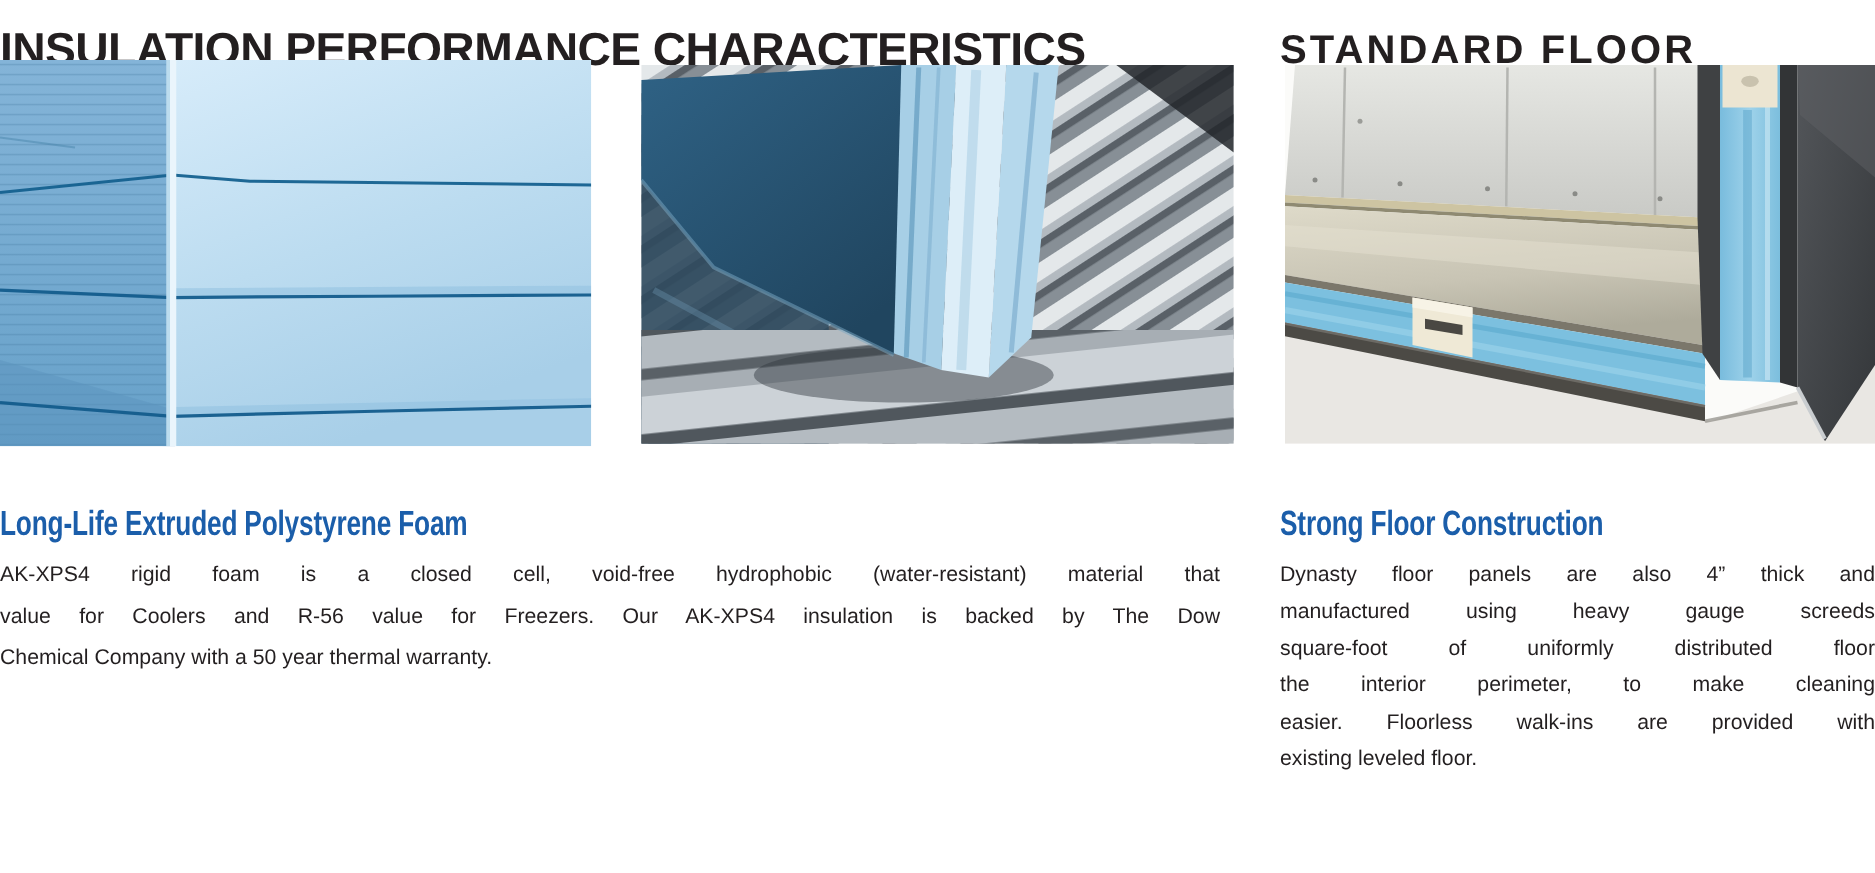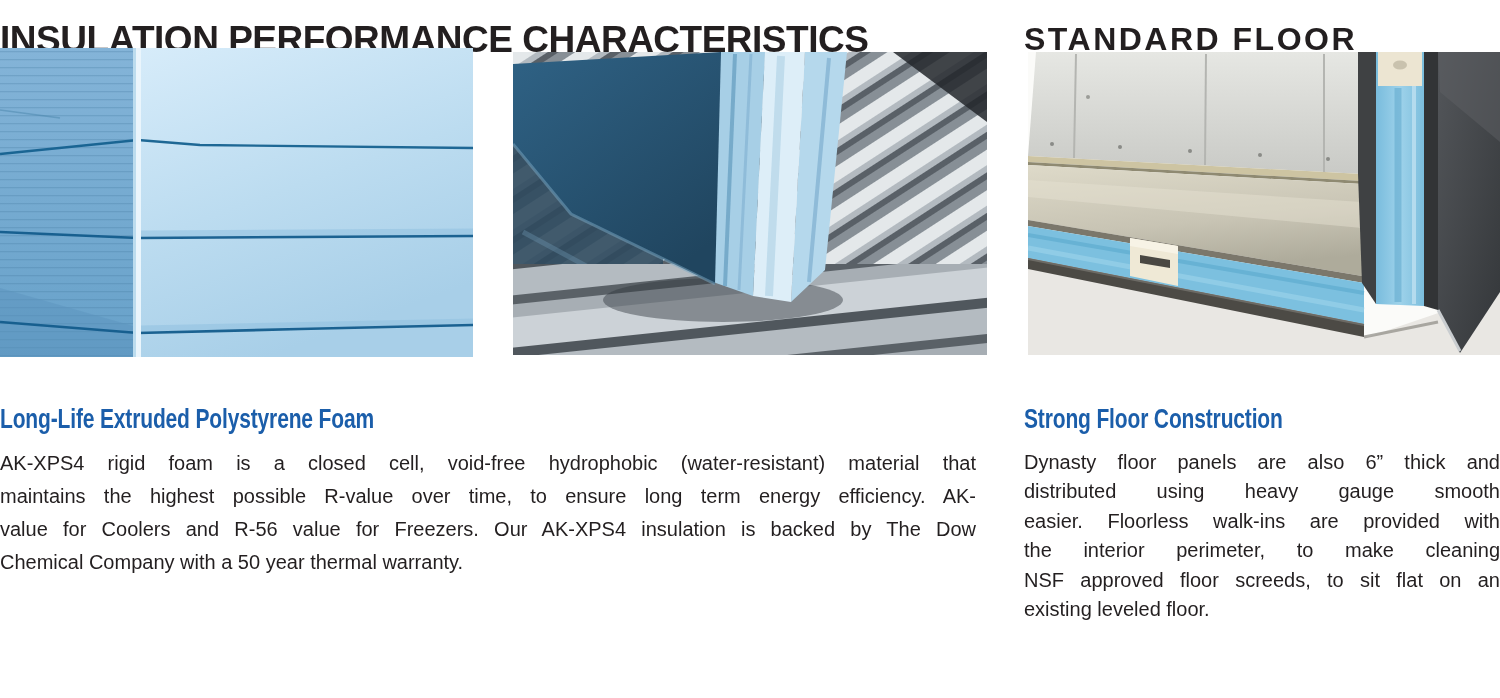--- a/index.html
+++ b/index.html
@@ -13,21 +13,21 @@
   }
   #title-left{left:0;}
   #title-right{left:1024px;font-size:32px;letter-spacing:2.5px;top:-2px;}
   .subhead{
     position:absolute;top:379px;font-size:28px;font-weight:700;color:#1b5eaa;
     white-space:nowrap;transform:scaleX(0.75);transform-origin:left center;
     letter-spacing:-0.2px;line-height:34px;
   }
   #subhead-left{left:0;}
   #subhead-right{left:1024px;}
-  .body-copy{position:absolute;font-size:20px;color:#231f20;}
+  .body-copy{position:absolute;font-size:17px;color:#231f20;}
   #para-left{left:0;top:427px;width:976px;line-height:32.9px;}
   #para-right{left:1024px;top:428px;width:476px;line-height:29.4px;}
   .jline{display:block;text-align:justify;text-align-last:justify;}
   .jline-last{display:block;text-align:right;text-align-last:left;}
   figure.photo{position:absolute;margin:0;padding:0;}
   #photo-1{left:0;top:48px;width:473px;height:309px;}
   #photo-2{left:513px;top:52px;width:474px;height:303px;}
   #photo-3{left:1028px;top:52px;width:472px;height:303px;}
   figure.photo svg{display:block;width:100%;height:100%;}
 </style>
@@ -192,27 +192,26 @@
       <line x1="410" y1="258" x2="432" y2="299" stroke="#c9cdd0" stroke-width="3"></line>
       <line x1="336" y1="285" x2="410" y2="270" stroke="#8d8b85" stroke-width="3" opacity="0.7"></line>
     </svg>
   </figure>
 
   <h2 id="subhead-left" class="subhead">Long-Life Extruded Polystyrene Foam</h2>
   <h2 id="subhead-right" class="subhead">Strong Floor Construction</h2>
 
   <p id="para-left" class="body-copy">
     <span class="jline">AK-XPS4 rigid foam is a closed cell, void-free hydrophobic (water-resistant) material that</span>
-    <span class="jline">maintains the highest possible R-value over time, to ensure long term energy efficiency. AK-</span>
     <span class="jline">value for Coolers and R-56 value for Freezers. Our AK-XPS4 insulation is backed by The Dow</span>
     <span class="jline-last">Chemical Company with a 50 year thermal warranty.</span>
   </p>
 
   <p id="para-right" class="body-copy">
-    <span class="jline">Dynasty floor panels are also 6” thick and</span>
-    <span class="jline">distributed using heavy gauge smooth</span>
+    <span class="jline">Dynasty floor panels are also 4” thick and</span>
+    <span class="jline">manufactured using heavy gauge screeds</span>
+    <span class="jline">square-foot of uniformly distributed floor</span>
+    <span class="jline">the interior perimeter, to make cleaning</span>
     <span class="jline">easier. Floorless walk-ins are provided with</span>
-    <span class="jline">the interior perimeter, to make cleaning</span>
-    <span class="jline">NSF approved floor screeds, to sit flat on an</span>
     <span class="jline-last">existing leveled floor.</span>
   </p>
 
 </div>
 
 </body></html>

